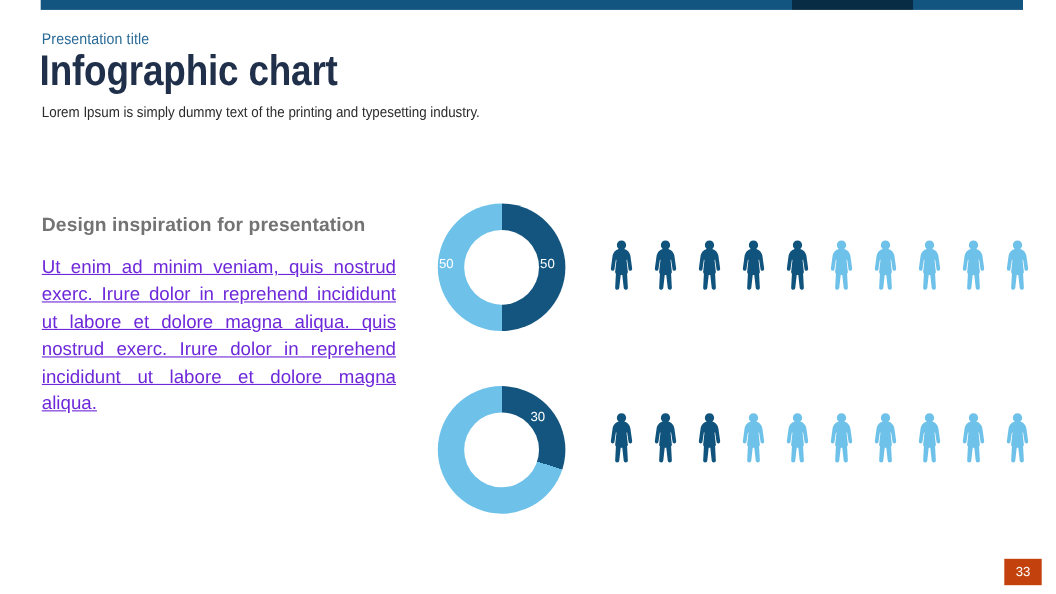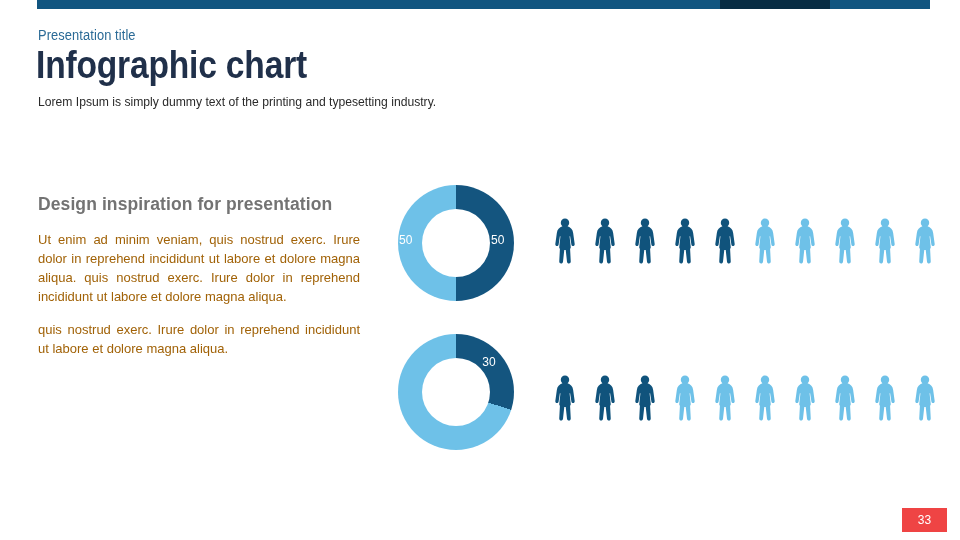--- a/index.html
+++ b/index.html
@@ -40,53 +40,54 @@
 
   
   .left-col{position:absolute;left:38px;top:193px;width:322px;}
   .lc-head{
     font-size:17.5px;font-weight:bold;color:#737373;
     line-height:1.28;letter-spacing:.1px;
     text-align:justify;text-align-last:left;
     margin:0 0 16px 0;
   }
   .lc-para{
-    font-size:13px;color:#a16207;line-height:1.46;
+    font-size:17px;color:#6d28d9;line-height:1.46;
     text-align:justify;text-align-last:left;
     margin:0 0 14px 0;
+    text-decoration:underline;
   }
   .lc-para:last-child{margin-bottom:0;}
 
   
   .donut-wrap{position:absolute;}
   .donut{position:relative;width:116px;height:116px;border-radius:50%;}
   .donut .hole{
     position:absolute;left:50%;top:50%;
     width:68px;height:68px;margin:-34px 0 0 -34px;
     background:#ffffff;border-radius:50%;
   }
   .donut-label{
     position:absolute;font-size:12px;color:#ffffff;
     line-height:1;pointer-events:none;
   }
 
   #donut1{left:398px;top:185px;}
-  #donut2{left:398px;top:334px;}
+  #donut2{left:398px;top:351px;}
 
   
   .people-row{position:absolute;display:flex;}
   #people1{left:545px;top:201px;}
   #people2{left:545px;top:358px;}
   .person{width:40px;height:80px;display:block;}
   #people2 .person{height:78px;}
 
   
   .page-badge{
     position:absolute;right:13px;bottom:8px;
-    width:45px;height:24px;background:#ef4444;
+    width:34px;height:24px;background:#c2410c;
     color:#ffffff;font-size:12px;
     display:flex;align-items:center;justify-content:center;
   }
 </style>
 </head>
 <body>
 
 <div class="slide">
 
   <div class="topbar">
@@ -95,21 +96,20 @@
     <div class="seg seg-c"></div>
   </div>
 
   <div class="eyebrow">Presentation title</div>
   <div class="maintitle">Infographic chart</div>
   <div class="subtitle">Lorem Ipsum is simply dummy text of the printing and typesetting industry.</div>
 
   <div class="left-col">
     <h2 class="lc-head">Design inspiration for presentation</h2>
     <p class="lc-para">Ut enim ad minim veniam, quis nostrud exerc. Irure dolor in reprehend incididunt ut labore et dolore magna aliqua. quis nostrud exerc. Irure dolor in reprehend incididunt ut labore et dolore magna aliqua.</p>
-    <p class="lc-para">quis nostrud exerc. Irure dolor in reprehend incididunt ut labore et dolore magna aliqua.</p>
   </div>
 
   <div class="donut-wrap" id="donut1">
     <div class="donut" id="donut1-ring" style="background: conic-gradient(rgb(20, 85, 127) 0deg, rgb(20, 85, 127) 180deg, rgb(110, 193, 232) 180deg, rgb(110, 193, 232) 360deg);">
       <div class="hole"></div>
       <div class="donut-label" id="d1-lab-a" style="left: 93px; top: 49px;">50</div>
       <div class="donut-label" id="d1-lab-b" style="left: 1px; top: 49px;">50</div>
     </div>
   </div>
 

